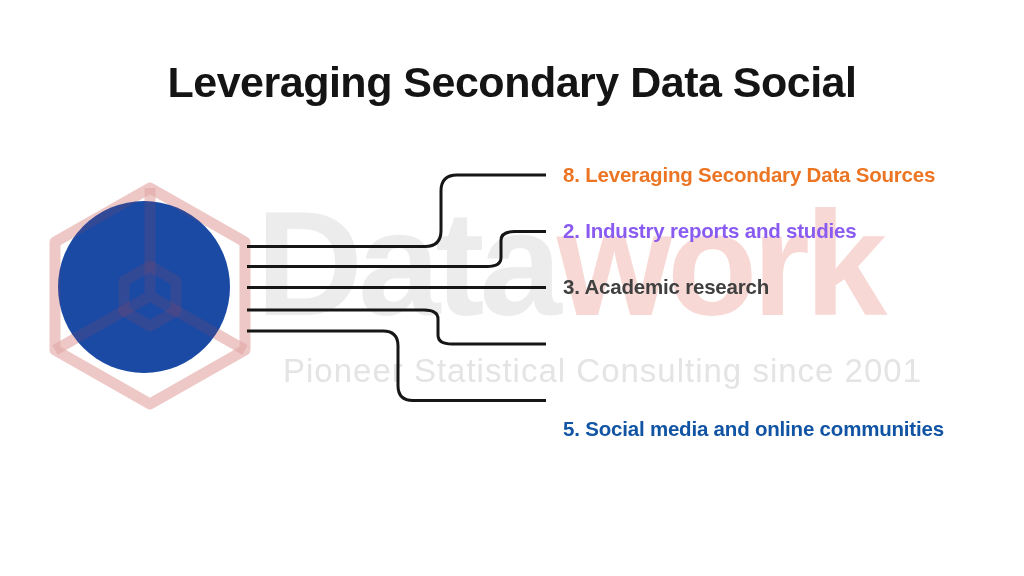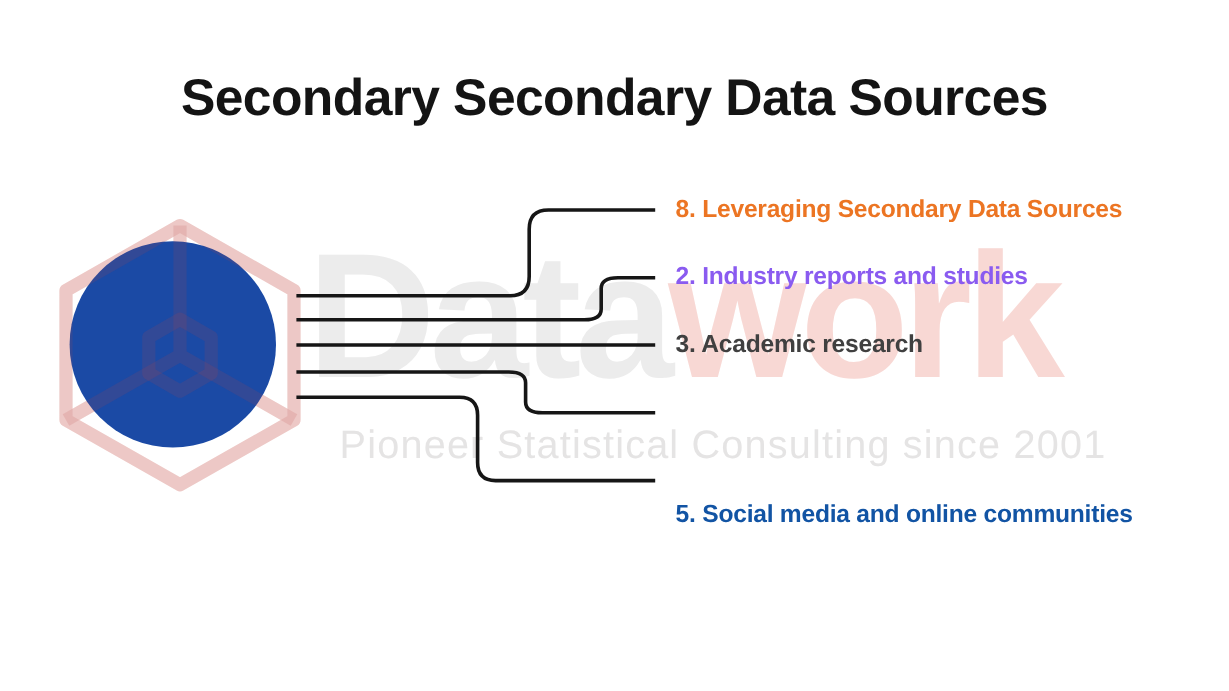--- a/index.html
+++ b/index.html
@@ -37,21 +37,21 @@
   .item-label{
     position:absolute;left:563px;height:28px;line-height:28px;
     font-size:20.5px;font-weight:700;letter-spacing:-0.2px;white-space:nowrap;
   }
 </style>
 </head>
 <body>
 
 <div class="stage">
 
-  <h1 class="title">Secondary Secondary Data Sources</h1>
+  <h1 class="title">Leveraging Secondary Data Social</h1>
 
   <div class="wm-brand"><span class="wm-a">Data</span><span class="wm-b">work</span></div>
 
   <div class="wm-tagline">Pioneer Statistical Consulting since 2001</div>
 
   <svg class="wm-logo" width="240" height="250" viewBox="0 0 240 250">
     <g fill="none" stroke="#F6E0DD" stroke-width="11" stroke-linejoin="round">
       <polygon points="120,18 215,72 215,180 120,234 25,180 25,72"></polygon>
       <path d="M120,126 L120,18 M120,126 L25,180 M120,126 L215,180"></path>
       <polygon points="120,96 146,111 146,141 120,156 94,141 94,111"></polygon>

